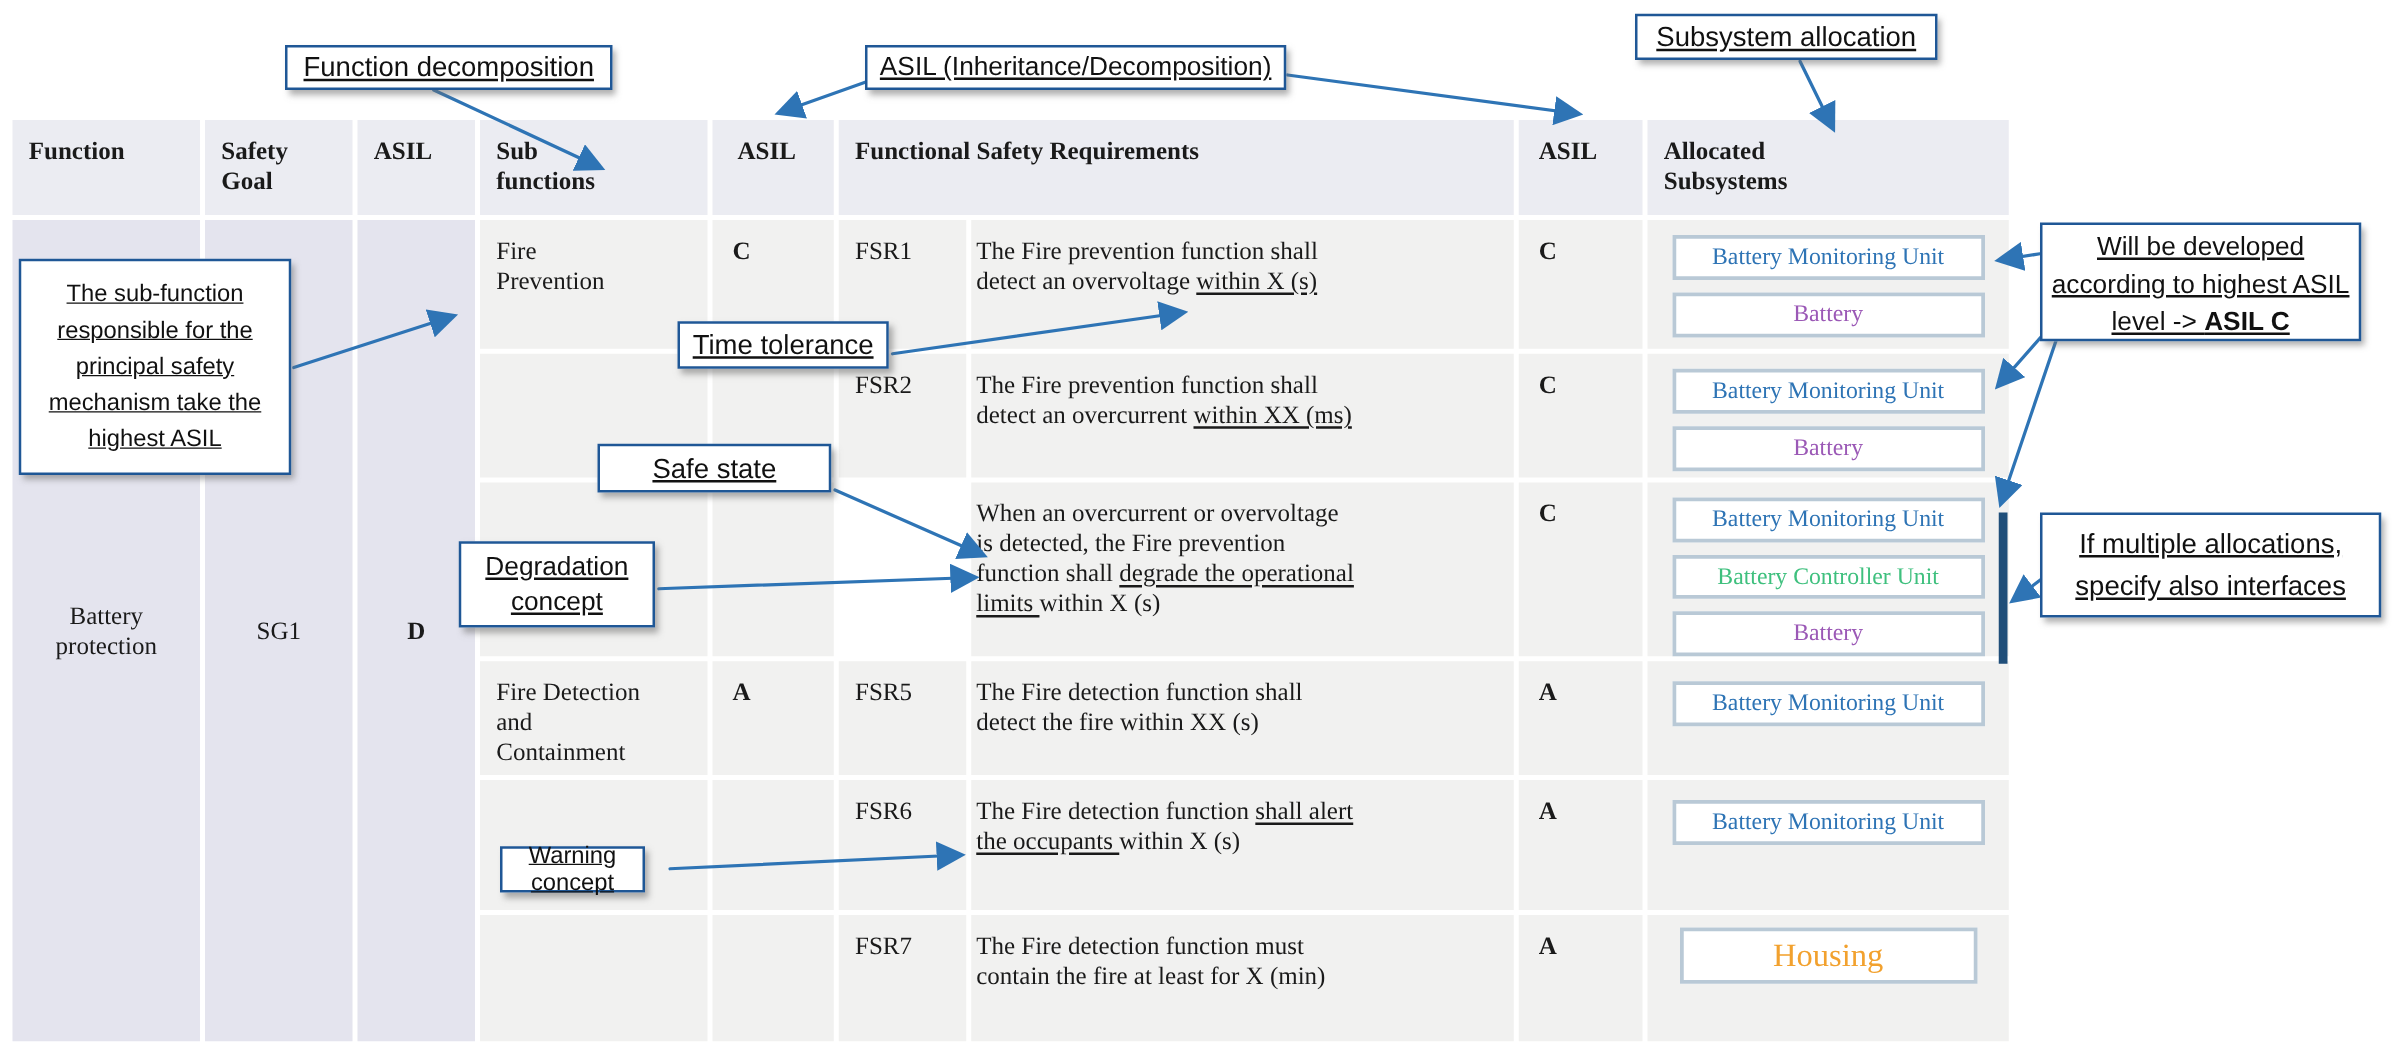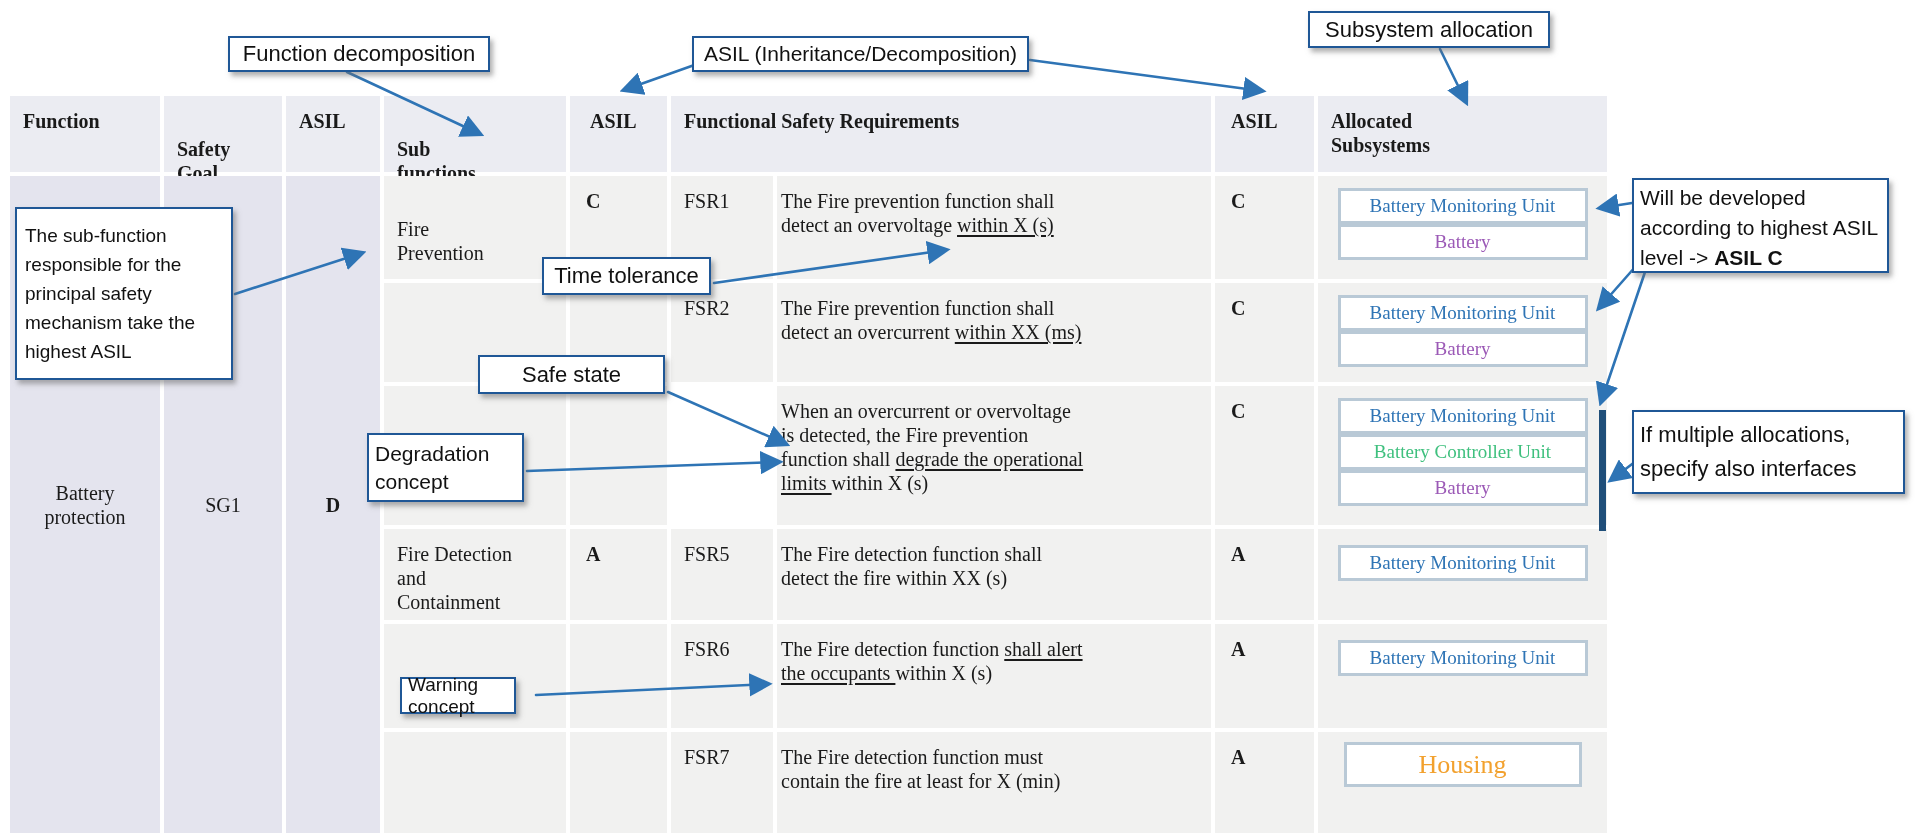--- a/index.html
+++ b/index.html
@@ -22,36 +22,36 @@
     font-family:Liberation Serif, serif;
   }
   .cell{background:var(--cell_grey);}
   .hd{background:var(--header_grey);font-weight:bold;padding:13px 10px 0 13px;line-height:24px;}
   .lav{background:var(--lavender);}
   .vcenter{display:flex;align-items:center;justify-content:center;text-align:center;line-height:24px;}
   .topleft{padding:13px 8px 0 13px;line-height:24px;}
   .asilval{font-weight:bold;padding:14px 0 0 16px;}
   .fsrtext{padding:13px 0 0 4px;line-height:24px;}
   .u{text-decoration:underline;text-underline-offset:3px;}
-  .narrow{display:inline-block;max-width:104px;margin-top:28px;}
+  .narrow{display:inline-block;max-width:104px;}
   .narrow2{display:inline-block;max-width:128px;}
   .narrow3{display:inline-block;max-width:170px;}
-  .alloc{display:flex;flex-direction:column;align-items:center;padding-top:12px;}
+  .alloc{display:flex;flex-direction:column;align-items:center;gap:10px;padding-top:12px;}
   .chip{
     width:250px;height:36px;background:#fff;border:3px solid var(--chip_border);
     display:flex;align-items:center;justify-content:center;font-size:19px;
   }
   .chip.lg{height:45px;font-size:26px;width:238px;}
 
   
   .callout{
     position:absolute;background:#fff;border:2.5px solid var(--callout_border);
     box-shadow:3px 4px 5px rgba(110,110,110,.55);
-    display:flex;align-items:center;justify-content:center;
-    z-index:5;padding:2px 6px;color:#111;
+    display:flex;align-items:center;justify-content:center;text-align:center;
+    z-index:5;padding:2px 6px;color:#111;text-decoration:underline;
   }
   .overlay{position:absolute;left:0;top:0;z-index:4;pointer-events:none;}
   .overlay line{stroke:var(--arrow);stroke-width:2.6;stroke-linecap:round;}
   .overlay .ah{fill:var(--arrow);}
   .ifbar{position:absolute;left:1599px;top:410px;width:7px;height:121px;background:var(--bar);z-index:3;}
 </style>
 </head>
 <body>
 
 <div class="stage">

